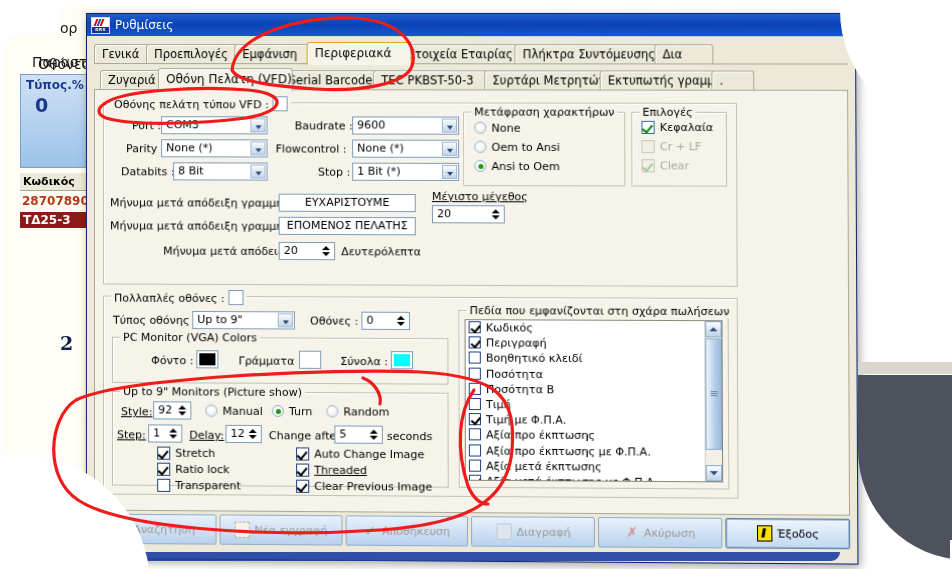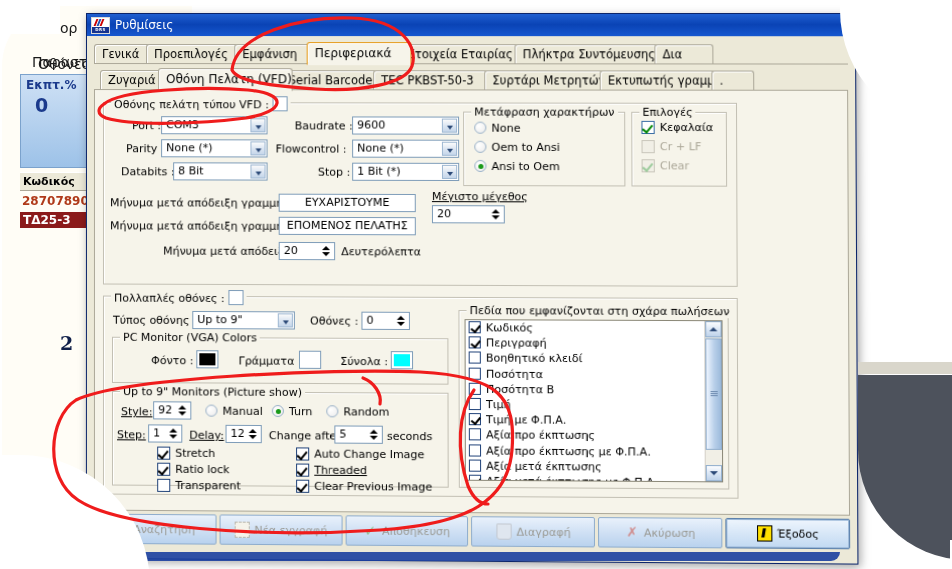--- a/index.html
+++ b/index.html
@@ -128,21 +128,21 @@
 
 <div id="stage">
 
   <div id="bgwin">
     <div class="bg-sheet" style="left:22px;top:0;width:190px;height:470px;border-radius:60px 0 0 0;"></div>
     <div class="bg-hdrtxt" style="left:80px;top:14px;">ορ</div>
     <div class="bg-hdrtxt" style="left:52px;top:48px;">Παραστ</div>
     <div class="bg-hdrtxt" style="left:58px;top:50px;">Οθόνες</div>
 
     <div class="bg-panel" style="left:40px;top:68px;width:76px;height:92px;"></div>
-    <div class="bg-disc-lbl" style="left:46px;top:72px;">Εκπτ.%</div>
+    <div class="bg-disc-lbl" style="left:46px;top:72px;">Τύπος.%</div>
     <div class="bg-disc-val" style="left:55px;top:88px;">0</div>
 
     <div class="bg-grid-hdr" style="left:40px;top:166px;width:72px;">Κωδικός</div>
     <div class="bg-row1" style="left:42px;top:188px;">28707890</div>
     <div class="bg-row2" style="left:40px;top:206px;width:66px;">ΤΔ25-3</div>
 
     <div class="bg-num" style="left:80px;top:326px;">2</div>
   </div>
 
   <div class="maskc" style="left:0;top:0;width:60px;height:34px;"></div>

